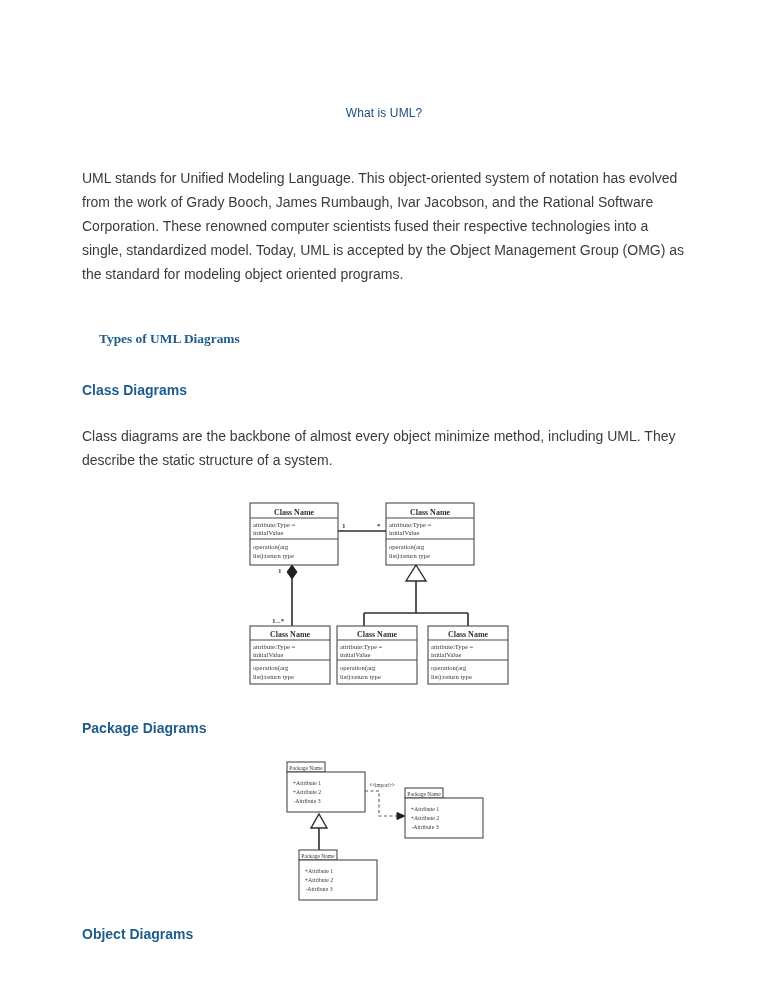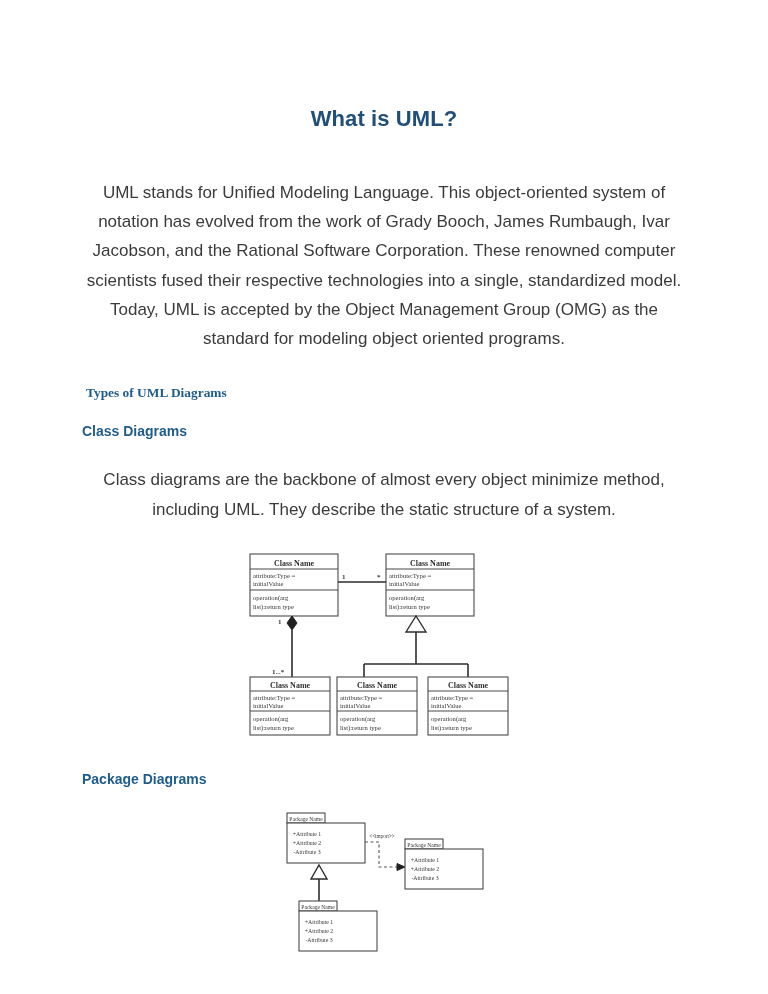--- a/index.html
+++ b/index.html
@@ -21,49 +21,49 @@
     background: #ffffff;
     padding: 0 82px;
     box-sizing: border-box;
   }
 
   
   .doc-title {
     margin: 0;
     padding-top: 106px;
     text-align: center;
-    font-size: 22px;
-    font-weight: bold;
+    font-size: 12px;
+    font-weight: normal;
     color: #1F4E79;
     letter-spacing: 0.1px;
   }
 
   
   .para {
     margin: 0;
     color: #3b3b3b;
-    font-size: 17px;
+    font-size: 14px;
     line-height: 1.72;
-    text-align: center;
+    text-align: left;
   }
   .para-intro { padding-top: 46px; }
   .para-types { padding-top: 15px; }
   .para-class { padding-top: 26px; }
   .para-package { padding-top: 28px; }
 
   
   .h-sans {
     margin: 0;
     font-family: "Liberation Sans", sans-serif;
     font-weight: bold;
     font-size: 14px;
     color: #1F5C8B;
   }
   .h-serif {
-    margin: 4px;
+    margin: 17px;
     font-family: "Liberation Serif", serif;
     font-weight: bold;
     font-size: 13.4px;
     color: #1F5C8B;
   }
   .h-types   { padding-top: 28px; }
   .h-class   { padding-top: 18px; }
   .h-package { padding-top: 22px; }
   .h-object  { padding-top: 23px; }
 
@@ -242,14 +242,15 @@
           <text class="uml-txt" x="39" y="99.5" font-size="5.6" text-anchor="middle">Package Name</text>
           <text class="uml-txt" x="40" y="115" font-size="5.8" text-anchor="middle">+Attribute 1</text>
           <text class="uml-txt" x="40" y="124" font-size="5.8" text-anchor="middle">+Attribute 2</text>
           <text class="uml-txt" x="40" y="133" font-size="5.8" text-anchor="middle">-Attribute 3</text>
         </g>
 
       </g>
     </svg>
   </div>
 
+  <h2 class="h-sans h-object">Object Diagrams</h2>
 
 </div>
 
 </body></html>

